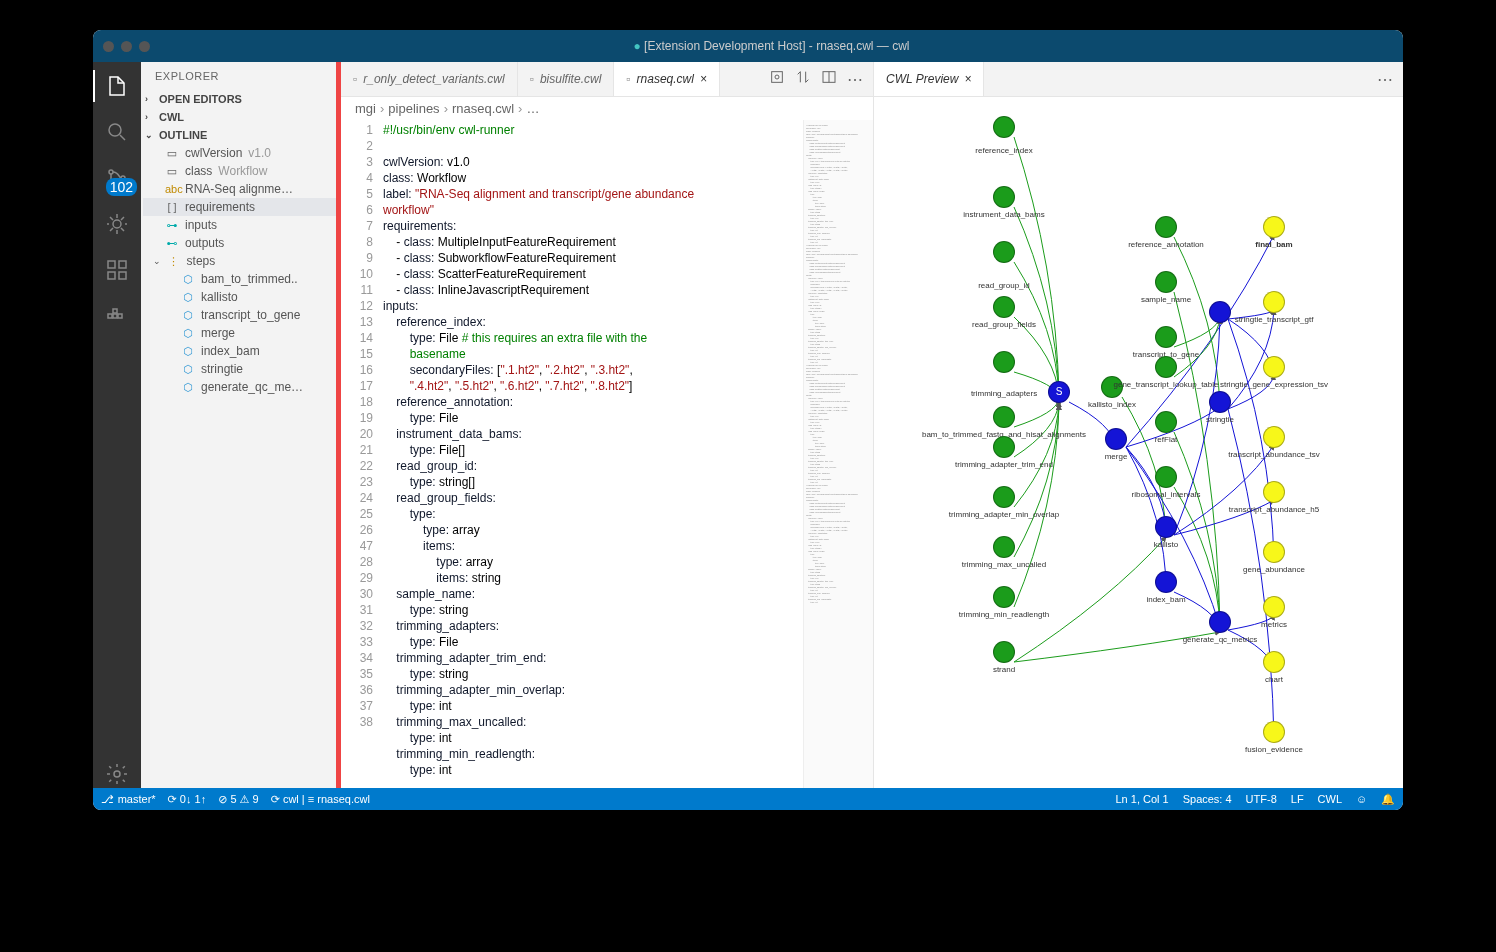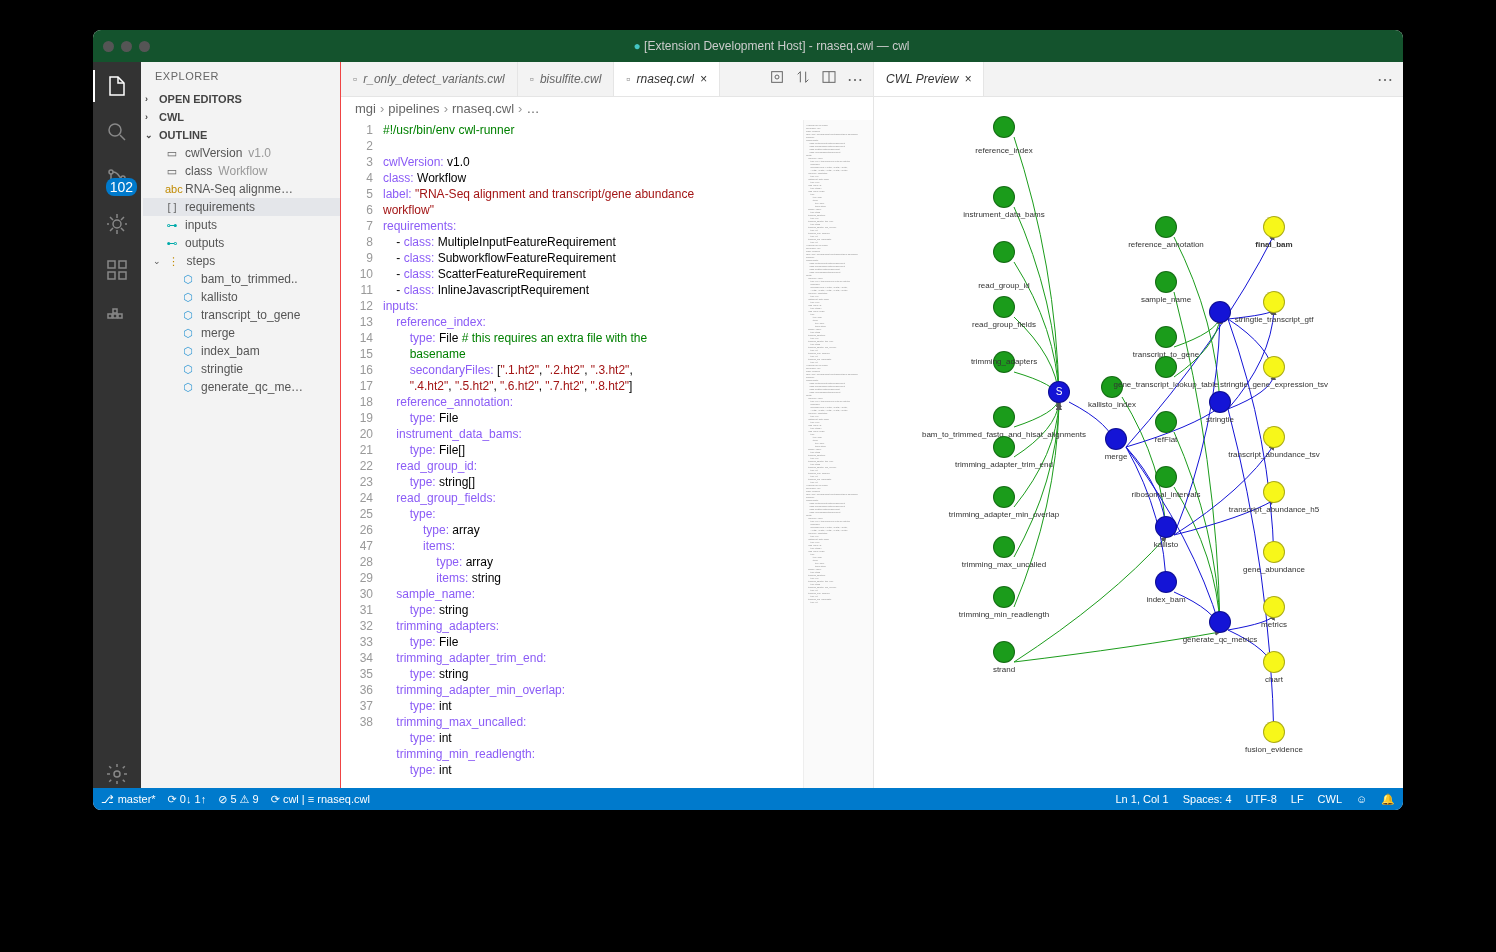--- a/index.html
+++ b/index.html
@@ -1,31 +1,31 @@
 <!DOCTYPE html>
 <html><head>
 <meta charset="utf-8">
 <style>
 * { margin:0; padding:0; box-sizing:border-box; font-family:-apple-system,BlinkMacSystemFont,"Segoe UI",sans-serif; }
 body { background:#000; display:flex; align-items:flex-start; justify-content:center; padding:30px 0; }
 .window { width:1310px; height:780px; background:#fff; border-radius:8px; overflow:hidden; display:flex; flex-direction:column; box-shadow:0 20px 60px rgba(0,0,0,0.5); }
-.titlebar { height:28px; background:#14532d; display:flex; align-items:center; padding:16px 10px; color:#ccc; font-size:12px; }
+.titlebar { height:28px; background:#0c4a6e; display:flex; align-items:center; padding:16px 10px; color:#ccc; font-size:12px; }
 .traffic { display:flex; gap:7px; }
 .traffic span { width:11px; height:11px; border-radius:50%; background:#555; }
 .titlebar-title { flex:1; text-align:center; font-size:12px; }
 .titlebar-title .dot { color:#44c5c2; }
 .main { flex:1; display:flex; overflow:hidden; }
 .activitybar { width:48px; background:#333; display:flex; flex-direction:column; align-items:center; padding-top:10px; gap:18px; color:#888; }
 .activitybar .item { width:28px; height:28px; display:flex; align-items:center; justify-content:center; cursor:pointer; position:relative; }
 .activitybar .item.active { color:#fff; }
 .activitybar .item.active::before { content:""; position:absolute; left:-10px; top:-2px; bottom:-2px; width:2px; background:#fff; }
 .activitybar svg { width:24px; height:24px; }
 .activitybar .spacer { flex:1; }
 .badge { position:absolute; bottom:-4px; right:-6px; background:#007acc; color:#fff; font-size:14px; padding:1px 4px; border-radius:8px; }
-.sidebar { width:200px; background:#f3f3f3; border-right:1px solid #ef4444; display:flex; flex-direction:column; font-size:12px; color:#555; overflow:hidden; }
+.sidebar { width:200px; background:#f3f3f3; border-right:5px solid #ef4444; display:flex; flex-direction:column; font-size:12px; color:#555; overflow:hidden; }
 .sidebar-header { padding:8px 14px; font-size:11px; letter-spacing:0.5px; color:#666; }
 .section { padding:3px 4px; cursor:pointer; display:flex; align-items:center; gap:4px; }
 .section .chev { font-size:9px; display:inline-block; width:10px; }
 .section.bold { font-weight:600; font-size:11px; color:#444; }
 .outline-list { padding-left:2px; }
 .outline-item { padding:2px 6px 2px 22px; display:flex; align-items:center; gap:6px; cursor:pointer; white-space:nowrap; overflow:hidden; }
 .outline-item.sel { background:#e4e6ea; }
 .outline-item .ico { width:14px; text-align:center; font-size:11px; }
 .outline-item .sub { color:#999; }
 .content { flex:1; display:flex; flex-direction:column; overflow:hidden; }
@@ -36,21 +36,21 @@
 .tab-actions { margin-left:auto; display:flex; align-items:center; gap:10px; padding:0 10px; color:#666; }
 .tab-actions svg { width:16px; height:16px; }
 .breadcrumb { padding:4px 14px; font-size:13px; color:#666; background:#fff; }
 .breadcrumb .sep { margin:0 4px; color:#999; }
 .editor { flex:1; display:flex; background:#fff; font-family:"SF Mono",Menlo,Consolas,monospace; font-size:12px; overflow:hidden; position:relative; }
 .gutter { width:42px; text-align:right; padding:2px 10px 2px 0; color:#999; background:#fff; line-height:16px; user-select:none; }
 .code { flex:1; padding:2px 0; line-height:16px; white-space:pre; overflow:hidden; }
 .minimap { width:70px; background:#fafafa; border-left:1px solid #eee; font-size:2px; line-height:3px; padding:4px 2px; color:#888; overflow:hidden; }
 .minimap .mm { white-space:pre; }
 .tk-c { color:#008000; }
-.tk-k { color:#8b5cf6;margin-top:12px; }
+.tk-k { color:#0f172a;margin-top:12px; }
 .tk-s { color:#a31515; }
 .preview-pane { width:530px; border-left:1px solid #e5e5e5; display:flex; flex-direction:column; }
 .preview-tabs { height:35px; background:#f3f3f3; display:flex; align-items:stretch; border-bottom:1px solid #e5e5e5; }
 .preview-body { flex:1; position:relative; background:#fff; overflow:hidden; }
 .node { position:absolute; width:22px; height:22px; border-radius:50%; border:1px solid rgba(0,0,0,0.3); }
 .node.green { background:#1b9c1b; }
 .node.blue { background:#1414d6; }
 .node.yellow { background:#f7f71a; }
 .node-label { position:absolute; font-size:8px; color:#333; white-space:nowrap; transform:translateX(-50%); }
 svg.edges { position:absolute; top:0; left:0; width:100%; height:100%; }
@@ -505,21 +505,21 @@
               </svg>
               <div class="node green" style="left: 119px; top: 19px;"></div>
               <div class="node-label" style="left: 130px; top: 49px;">reference_index</div>
               <div class="node green" style="left: 119px; top: 89px;"></div>
               <div class="node-label" style="left: 130px; top: 113px;">instrument_data_bams</div>
               <div class="node green" style="left: 119px; top: 144px;"></div>
               <div class="node-label" style="left: 130px; top: 168px; margin-top: 16px;">read_group_id</div>
               <div class="node green" style="left: 119px; top: 199px;"></div>
               <div class="node-label" style="left: 130px; top: 223px;">read_group_fields</div>
               <div class="node green" style="left: 119px; top: 254px;"></div>
-              <div class="node-label" style="left: 130px; top: 260px;">trimming_adapters</div>
+              <div class="node-label" style="left: 130px; top: 292px;">trimming_adapters</div>
               <div class="node green" style="left: 119px; top: 309px;"></div>
               <div class="node-label" style="left: 130px; top: 333px;">bam_to_trimmed_fastq_and_hisat_alignments</div>
               <div class="node green" style="left: 119px; top: 339px;"></div>
               <div class="node-label" style="left: 130px; top: 363px;">trimming_adapter_trim_end</div>
               <div class="node green" style="left: 119px; top: 389px;"></div>
               <div class="node-label" style="left: 130px; top: 413px;">trimming_adapter_min_overlap</div>
               <div class="node green" style="left: 119px; top: 439px;"></div>
               <div class="node-label" style="left: 130px; top: 463px;">trimming_max_uncalled</div>
               <div class="node green" style="left: 119px; top: 489px;"></div>
               <div class="node-label" style="left: 130px; top: 513px;">trimming_min_readlength</div>

